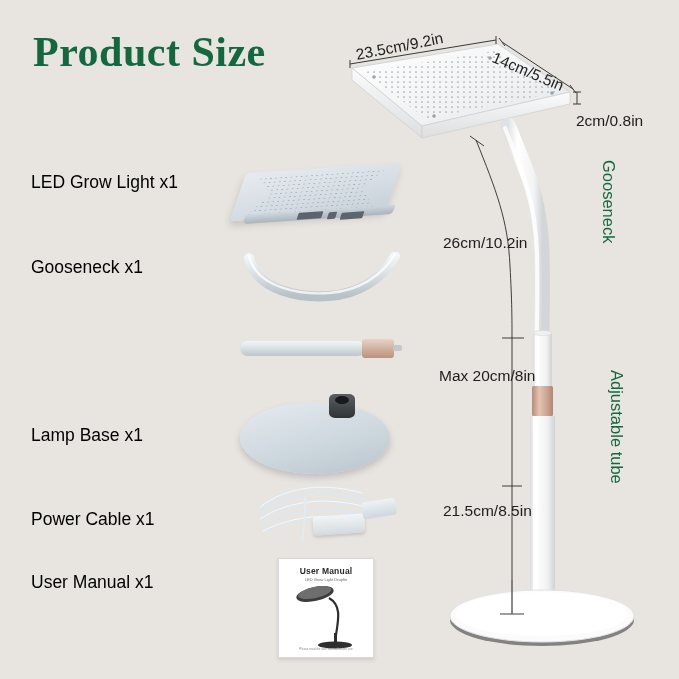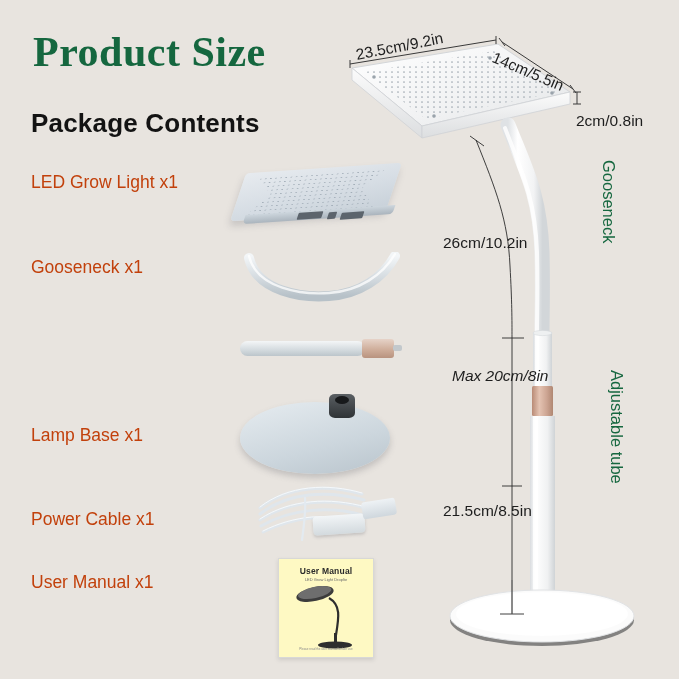--- a/index.html
+++ b/index.html
@@ -21,21 +21,21 @@
   }
   .subtitle{
     position:absolute;left:31px;top:108px;
     font-weight:bold;font-size:26px;color:#131313;
     letter-spacing:0.2px;
   }
 
   
   .pkg-label{
     position:absolute;left:31px;
-    font-size:17.5px;color:#c2410c;
+    font-size:17.5px;color:#000000;
     white-space:nowrap;
   }
 
   
   .thumb{position:absolute;}
 
   
   .led-thumb{left:240px;top:160px;width:160px;height:75px;}
   .led-body{
     position:absolute;left:0;top:8px;width:152px;height:48px;
@@ -111,21 +111,21 @@
     box-shadow:0 2px 3px rgba(120,120,125,.3);
   }
   .cable-plug{
     position:absolute;left:104px;top:22px;width:34px;height:17px;
     background:linear-gradient(180deg,#eef2f5,#cfd7dd);
     border-radius:3px;transform:rotate(-9deg);
   }
 
   
   .manual-thumb{left:278px;top:558px;width:94px;height:98px;
-    background:#fef9c3;border:1px solid #d8d8d6;
+    background:#ffffff;border:1px solid #d8d8d6;
     box-shadow:0 2px 4px rgba(120,120,120,.22);}
   .manual-title{
     position:absolute;left:0;right:0;top:7px;text-align:center;
     font-size:8.5px;font-weight:bold;color:#2a2a2a;letter-spacing:.2px;
   }
   .manual-sub{
     position:absolute;left:0;right:0;top:18px;text-align:center;
     font-size:4px;color:#6a6a6a;
   }
   .manual-foot{
@@ -137,40 +137,39 @@
   .main-lamp{position:absolute;left:330px;top:20px;width:349px;height:659px;}
 
   
   .dim{
     position:absolute;font-size:15.5px;color:#1d1d1d;white-space:nowrap;
   }
   .dim-w{left:26px;top:26px;transform:rotate(-11deg);transform-origin:left center;}
   .dim-d{left:163px;top:28px;transform:rotate(23deg);transform-origin:left center;}
   .dim-t{left:246px;top:92px;}
   .dim-gn{left:113px;top:214px;text-align:right;}
-  .dim-at{left:122px;top:347px;font-style:italic;}
+  .dim-at{left:109px;top:347px;}
   .dim-pl{left:113px;top:482px;}
 
   
   .vlabel{
     position:absolute;font-size:16.5px;color:#15673f;
     white-space:nowrap;
     transform-origin:left top;
     transform:rotate(90deg);
   }
   .vl-gn{left:288px;top:140px;}
   .vl-at{left:296px;top:350px;}
 </style>
 </head>
 <body>
 
 <div id="stage">
 
   <div class="title">Product Size</div>
-  <div class="subtitle">Package Contents</div>
 
   <div class="pkg-label" style="top:172px">LED Grow Light x1</div>
   <div class="pkg-label" style="top:257px">Gooseneck x1</div>
   <div class="pkg-label" style="top:425px">Lamp Base x1</div>
   <div class="pkg-label" style="top:509px">Power Cable x1</div>
   <div class="pkg-label" style="top:572px">User Manual x1</div>
 
   <div class="thumb led-thumb">
     <div class="led-body"></div>
     <div class="led-edge"></div>

